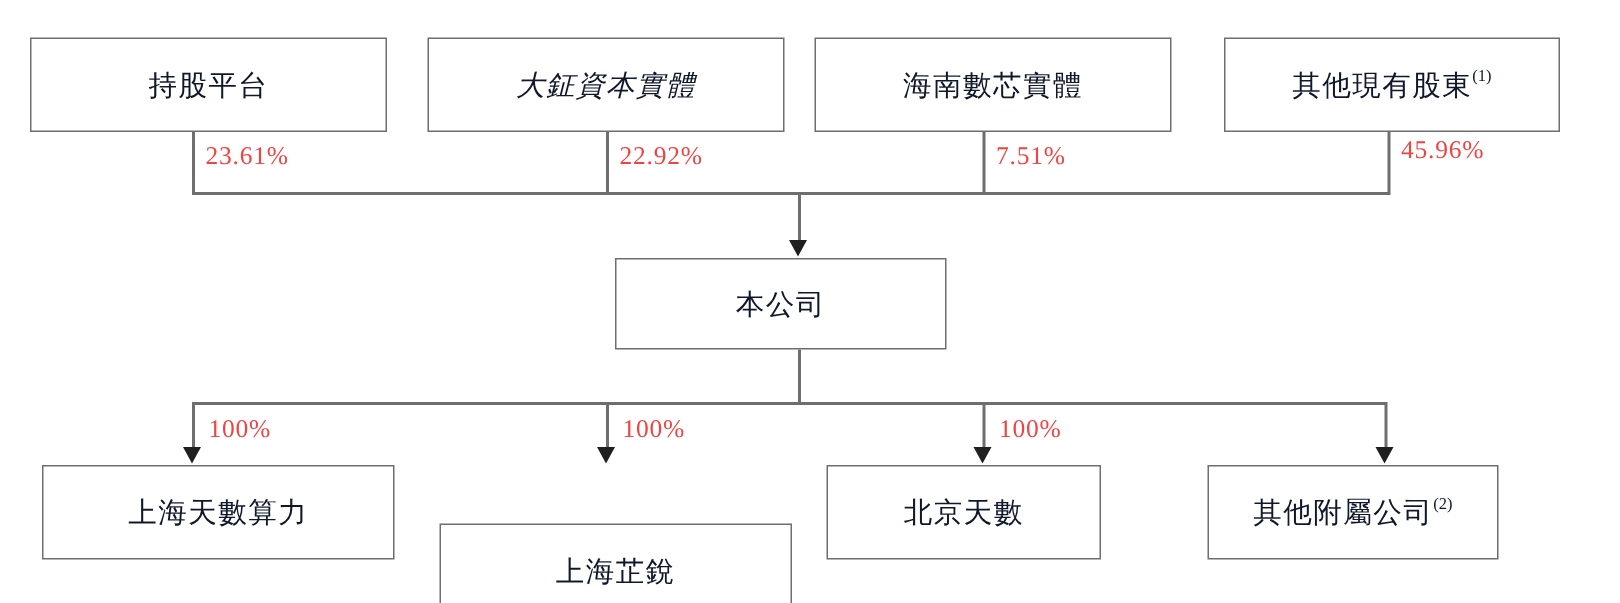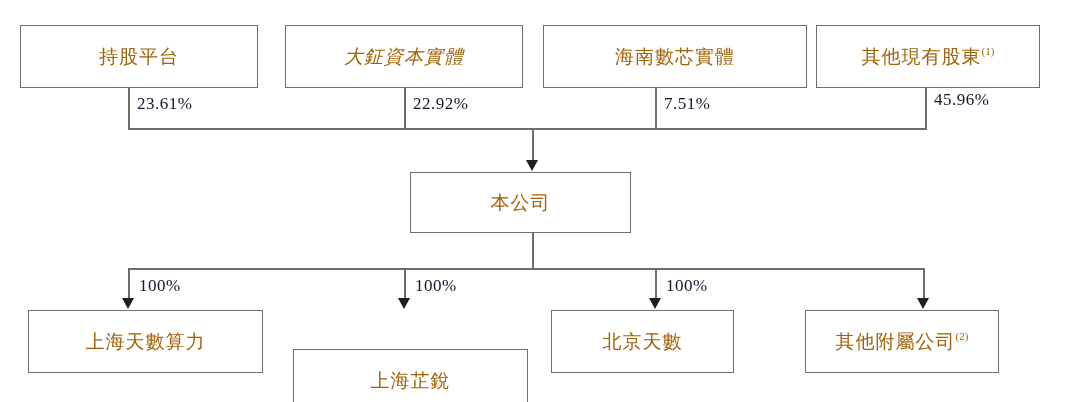--- a/index.html
+++ b/index.html
@@ -18,39 +18,39 @@
 
   
   .node {
     position: absolute;
     box-sizing: border-box;
     border: 1.6px solid #6e6e6e;
     background: #ffffff;
     display: flex;
     align-items: center;
     justify-content: center;
-    color: #a16207;
+    color: #0f172a;
     font-size: 19px;
     letter-spacing: 1px;
     white-space: nowrap;
   }
   .node .sup {
     font-size: 11px;
     vertical-align: super;
     letter-spacing: 0;
     line-height: 0;
     position: relative;
     top: -6px;
   }
 
   
   .n-top  { top: 25px;  height: 63px; }
   #node-0 { left: 20px;  width: 238px; }
   #node-1 { left: 285px; width: 238px; font-style: italic; }
-  #node-2 { left: 543px; width: 264px; }
+  #node-2 { left: 543px; width: 238px; }
   #node-3 { left: 816px; width: 224px; }
 
   
   #node-center { left: 410px; top: 172px; width: 221px; height: 61px; }
 
   
   .n-bot  { top: 310px; height: 63px; }
   #node-4 { left: 28px;  width: 235px; text-align: center; }
   #node-5 { left: 293px; width: 235px; margin-top: 39px; }
   #node-6 { left: 551px; width: 183px; }
@@ -73,21 +73,21 @@
     height: 0;
     border-left: 6.5px solid transparent;
     border-right: 6.5px solid transparent;
     border-top: 11px solid #1f1f1f;
   }
 
   
   .pct {
     position: absolute;
     font-size: 17px;
-    color: #0f172a;
+    color: #ef4444;
     letter-spacing: 0.5px;
     white-space: nowrap;
   }
 </style>
 </head>
 <body>
 
 <div id="canvas">
 
   <div class="node n-top" id="node-0">

